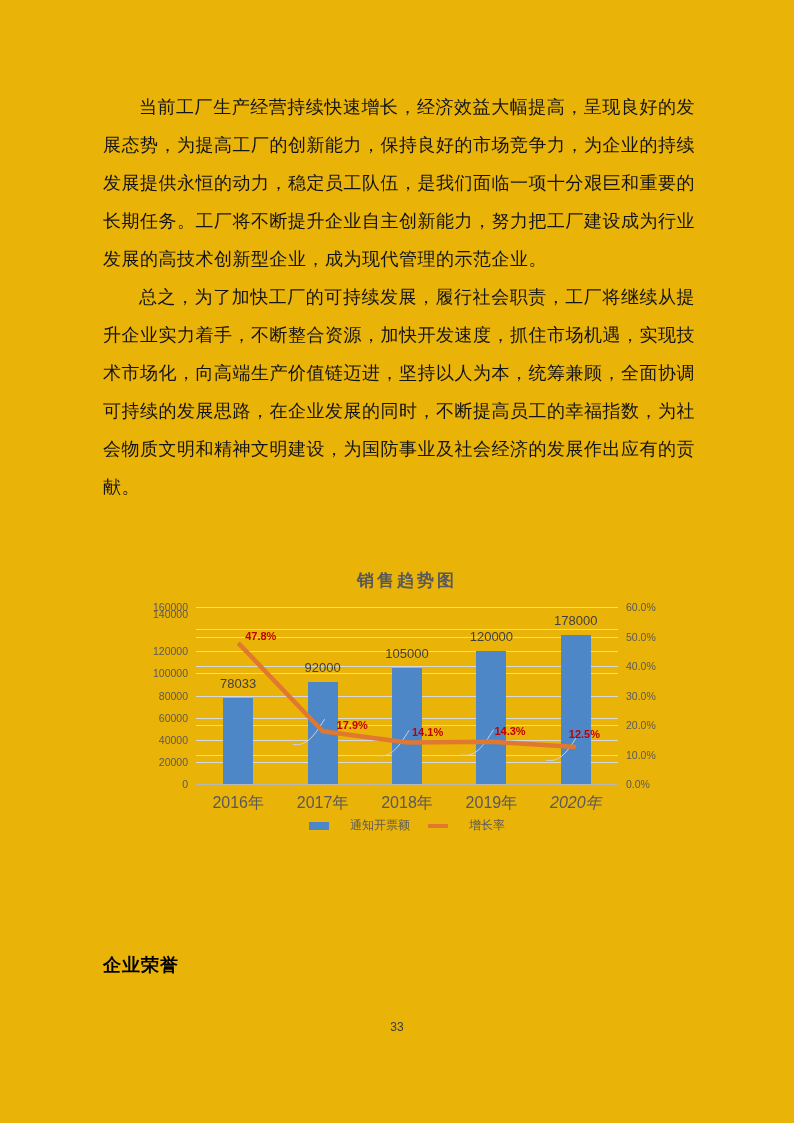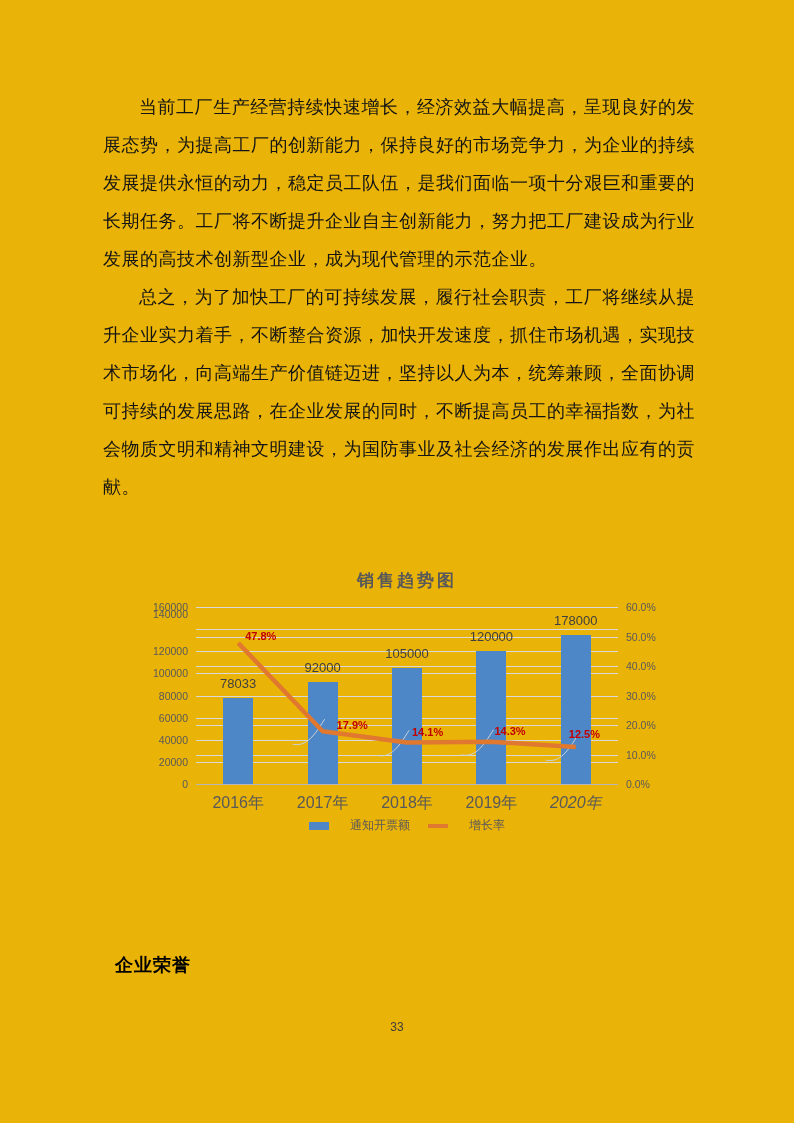--- a/index.html
+++ b/index.html
@@ -44,21 +44,21 @@
     position:absolute;left:56px;width:422px;top:254px;
     display:flex;justify-content:center;align-items:center;gap:18px;
     font-size:12px;color:#595959;
   }
   .legend-item{display:flex;align-items:center;gap:21px;}
   .swatch-bar{width:20px;height:8px;}
   .swatch-line{width:20px;height:4px;}
 
   .section-heading{
     position:absolute;left:103px;top:953px;
-    font-size:18px;font-weight:bold;color:#000;letter-spacing:1px;margin-left:12px;
+    font-size:18px;font-weight:bold;color:#000;letter-spacing:1px;
   }
   .page-number{
     position:absolute;left:0;width:794px;top:1020px;text-align:center;
     font-size:12px;color:#3d3d3d;
   }
 </style>
 </head>
 <body>
 
 <div class="page">

